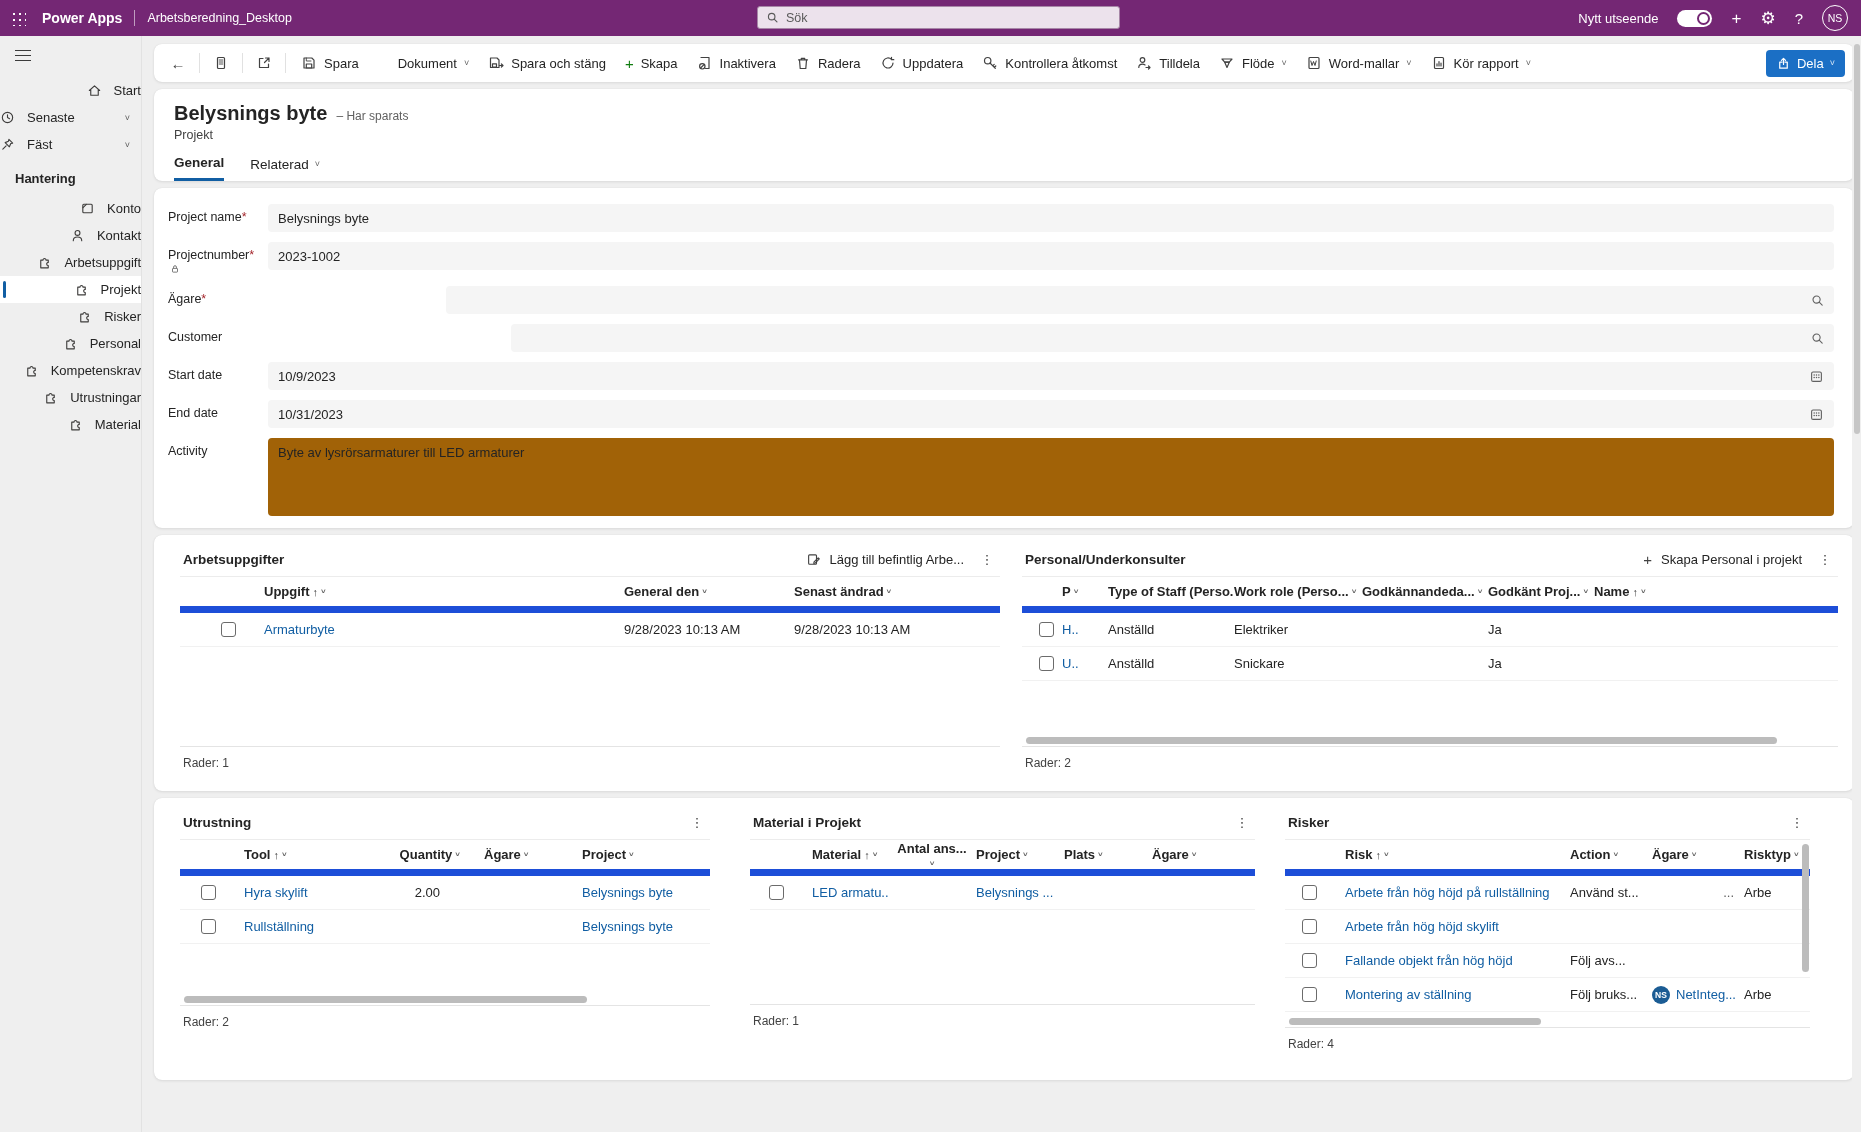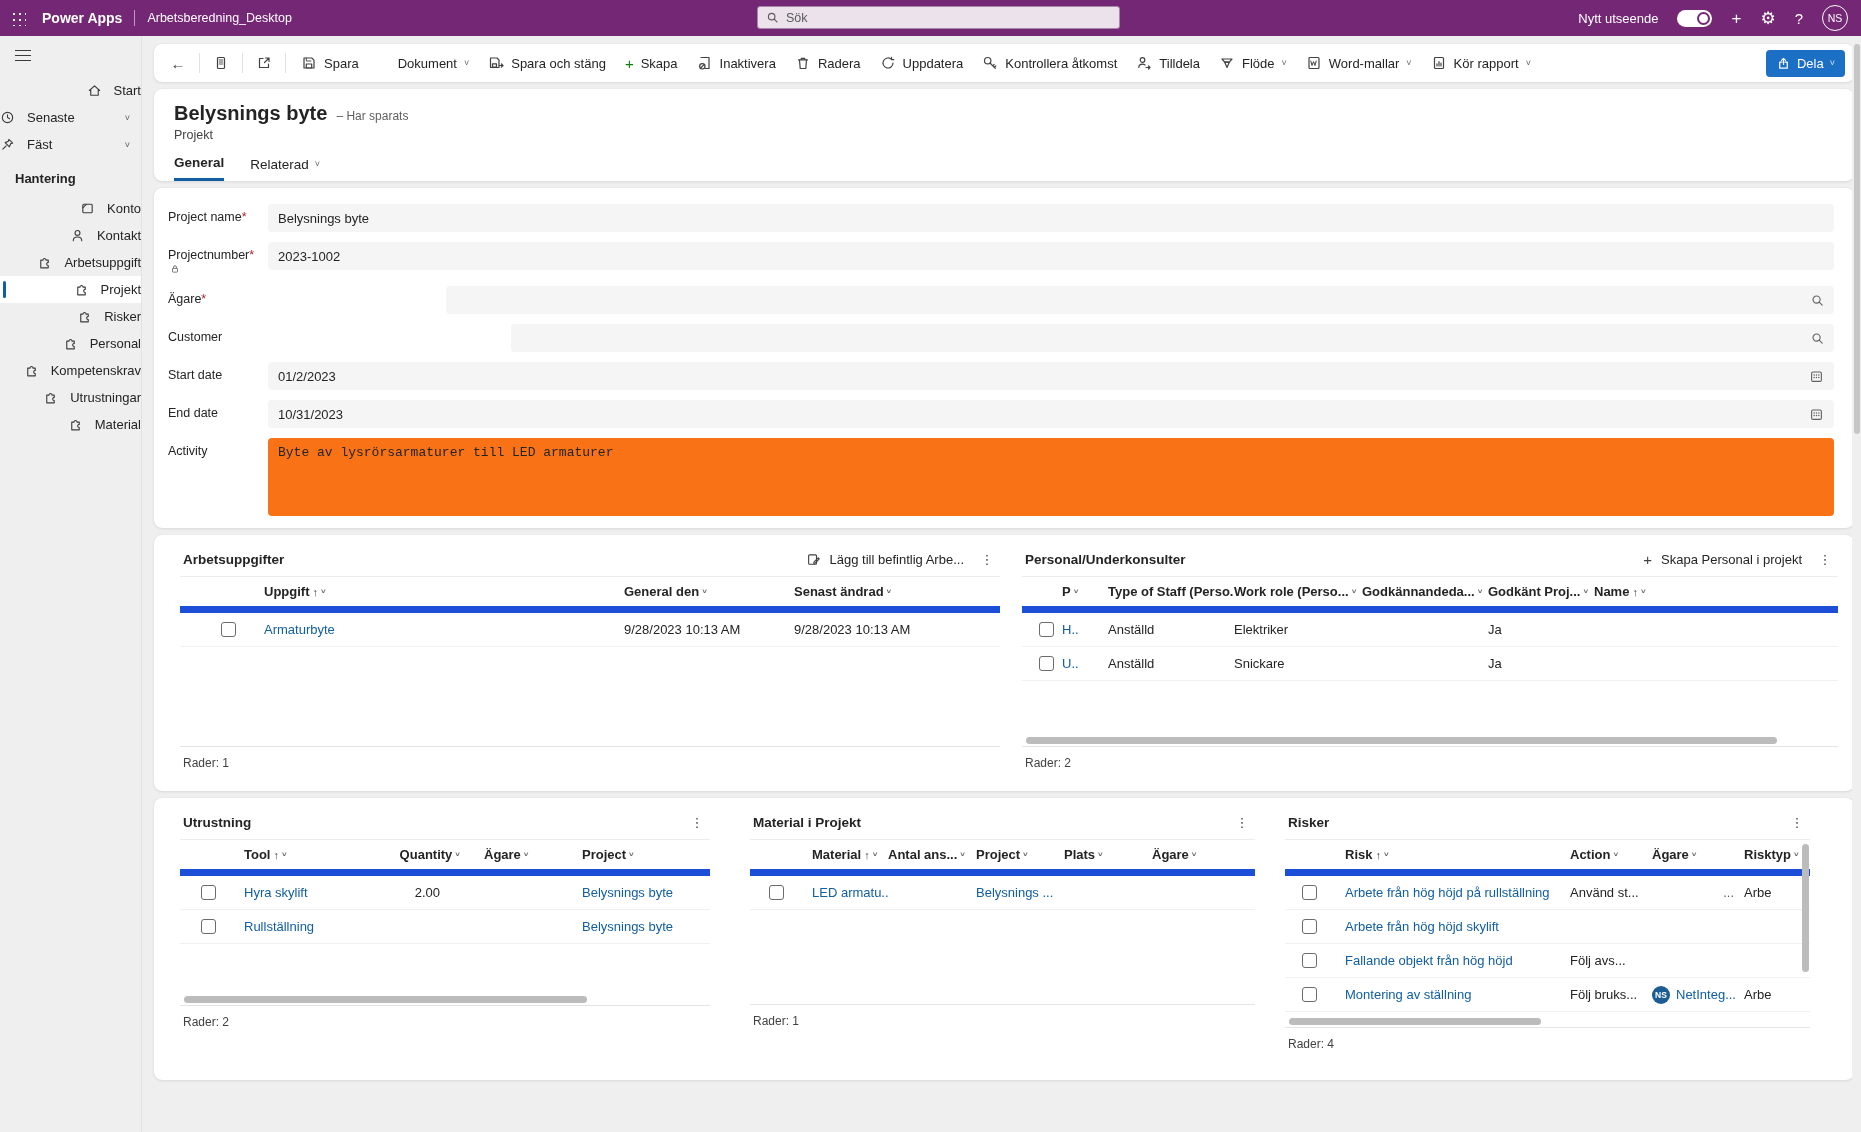--- a/index.html
+++ b/index.html
@@ -70,21 +70,21 @@
   .frow { display:flex; align-items:flex-start; margin-bottom:10px; }
   .flabel { width:100px; flex:none; font-size:12.5px; padding-top:6px; color:#242424; }
   .req { color:#a4262c; }
   .lock-icon svg { width:10px; height:10px; stroke:#424242; fill:none; stroke-width:1.1; vertical-align:-1px; margin-left:2px; }
   .fctrl { flex:1; display:flex; min-width:0; }
   .finput { flex:1; height:28px; background:#f5f5f5; border-radius:4px; display:flex; align-items:center; padding:0 10px; font-size:13px; cursor:text; }
   .finput.between { justify-content:space-between; }
   .spacer-a { width:178px; flex:none; }
   .spacer-c { width:243px; flex:none; }
   .fill { flex:1; height:28px; background:#f5f5f5; border-radius:4px; display:flex; align-items:center; justify-content:flex-end; padding-right:9px; }
-  .ftextarea { flex:1; height:78px; background:#f97316; border-radius:4px; padding:7px 10px; font-size:13px; cursor:text;font-family:Liberation Mono, monospace; }
+  .ftextarea { flex:1; height:78px; background:#a16207; border-radius:4px; padding:7px 10px; font-size:13px; cursor:text; }
   .fld-icon svg { width:15px; height:15px; stroke:#616161; fill:none; stroke-width:1.2; stroke-linecap:round; display:block; }
 
   
   .gridcard { display:flex; padding:8px 16px 0 26px; flex:none; }
   .gridcard1 { height:256px; }
   .gridcard2 { height:282px; }
   .gs { display:flex; flex-direction:column; min-width:0; }
   .gs-tasks { width:820px; margin-right:22px; flex:none; }
   .gs-staff { flex:1; }
   .gs-equip { width:530px; margin-right:40px; flex:none; }
@@ -119,21 +119,21 @@
   .vthumb { width:7px; height:128px; background:#bcbcbc; border-radius:4px; cursor:pointer; }
 
   
   .page-scrollbar { position:absolute; right:0; top:0; bottom:0; width:9px; background:#efefef; }
   .page-thumb { position:absolute; right:1px; top:8px; width:6px; height:390px; background:#c6c6c6; border-radius:3px; cursor:pointer; }
 
   
   .tg0{width:64px;} .tg1{width:380px;} .tg2{width:170px;} .tg3{flex:1;}
   .sg0{width:40px;} .sg1{width:46px;} .sg2{width:126px;} .sg3{width:128px;} .sg4{width:126px;} .sg5{width:106px;} .sg6{flex:1;}
   .eg0{width:44px;} .eg1{width:150px;} .eg2{width:92px;} .eg3{width:88px;} .eg4{flex:1;}
-  .mg0{width:42px;} .mg1{width:96px;} .mg2{width:88px;} .mg3{width:88px;} .mg4{width:88px;} .mg5{flex:1;}
+  .mg0{width:42px;} .mg1{width:96px;} .mg2{width:88px;flex-direction:column;} .mg3{width:88px;} .mg4{width:88px;} .mg5{flex:1;}
   .rg0{width:40px;} .rg1{width:245px;} .rg2{width:82px;} .rg3{width:92px;} .rg4{flex:1;}
 </style>
 </head>
 <body>
 
 <div class="page">
 
   <header class="topbar">
     <div class="waffle-btn">
         <div class="waffle"></div>
@@ -422,21 +422,21 @@
                     <path d="M9.8 9.8 L13 13"></path>
                   </svg>
                 </span>
             </div>
           </div>
         </div>
         <div class="frow">
           <div class="flabel"><span>Start date</span></div>
           <div class="fctrl">
               <div class="finput between">
-            <span>01/2/2023</span>
+            <span>10/9/2023</span>
             <span class="fld-icon">
                   <svg viewBox="0 0 16 16">
                     <rect x="2.8" y="3.2" width="10.4" height="10" rx="1.5"></rect>
                     <path d="M5.5 6.5 h.01 M8 6.5 h.01 M10.5 6.5 h.01 M5.5 9 h.01 M8 9 h.01 M10.5 9 h.01" stroke-width="1.6"></path>
                   </svg>
                 </span>
           </div>
             </div>
         </div>
         <div class="frow">

